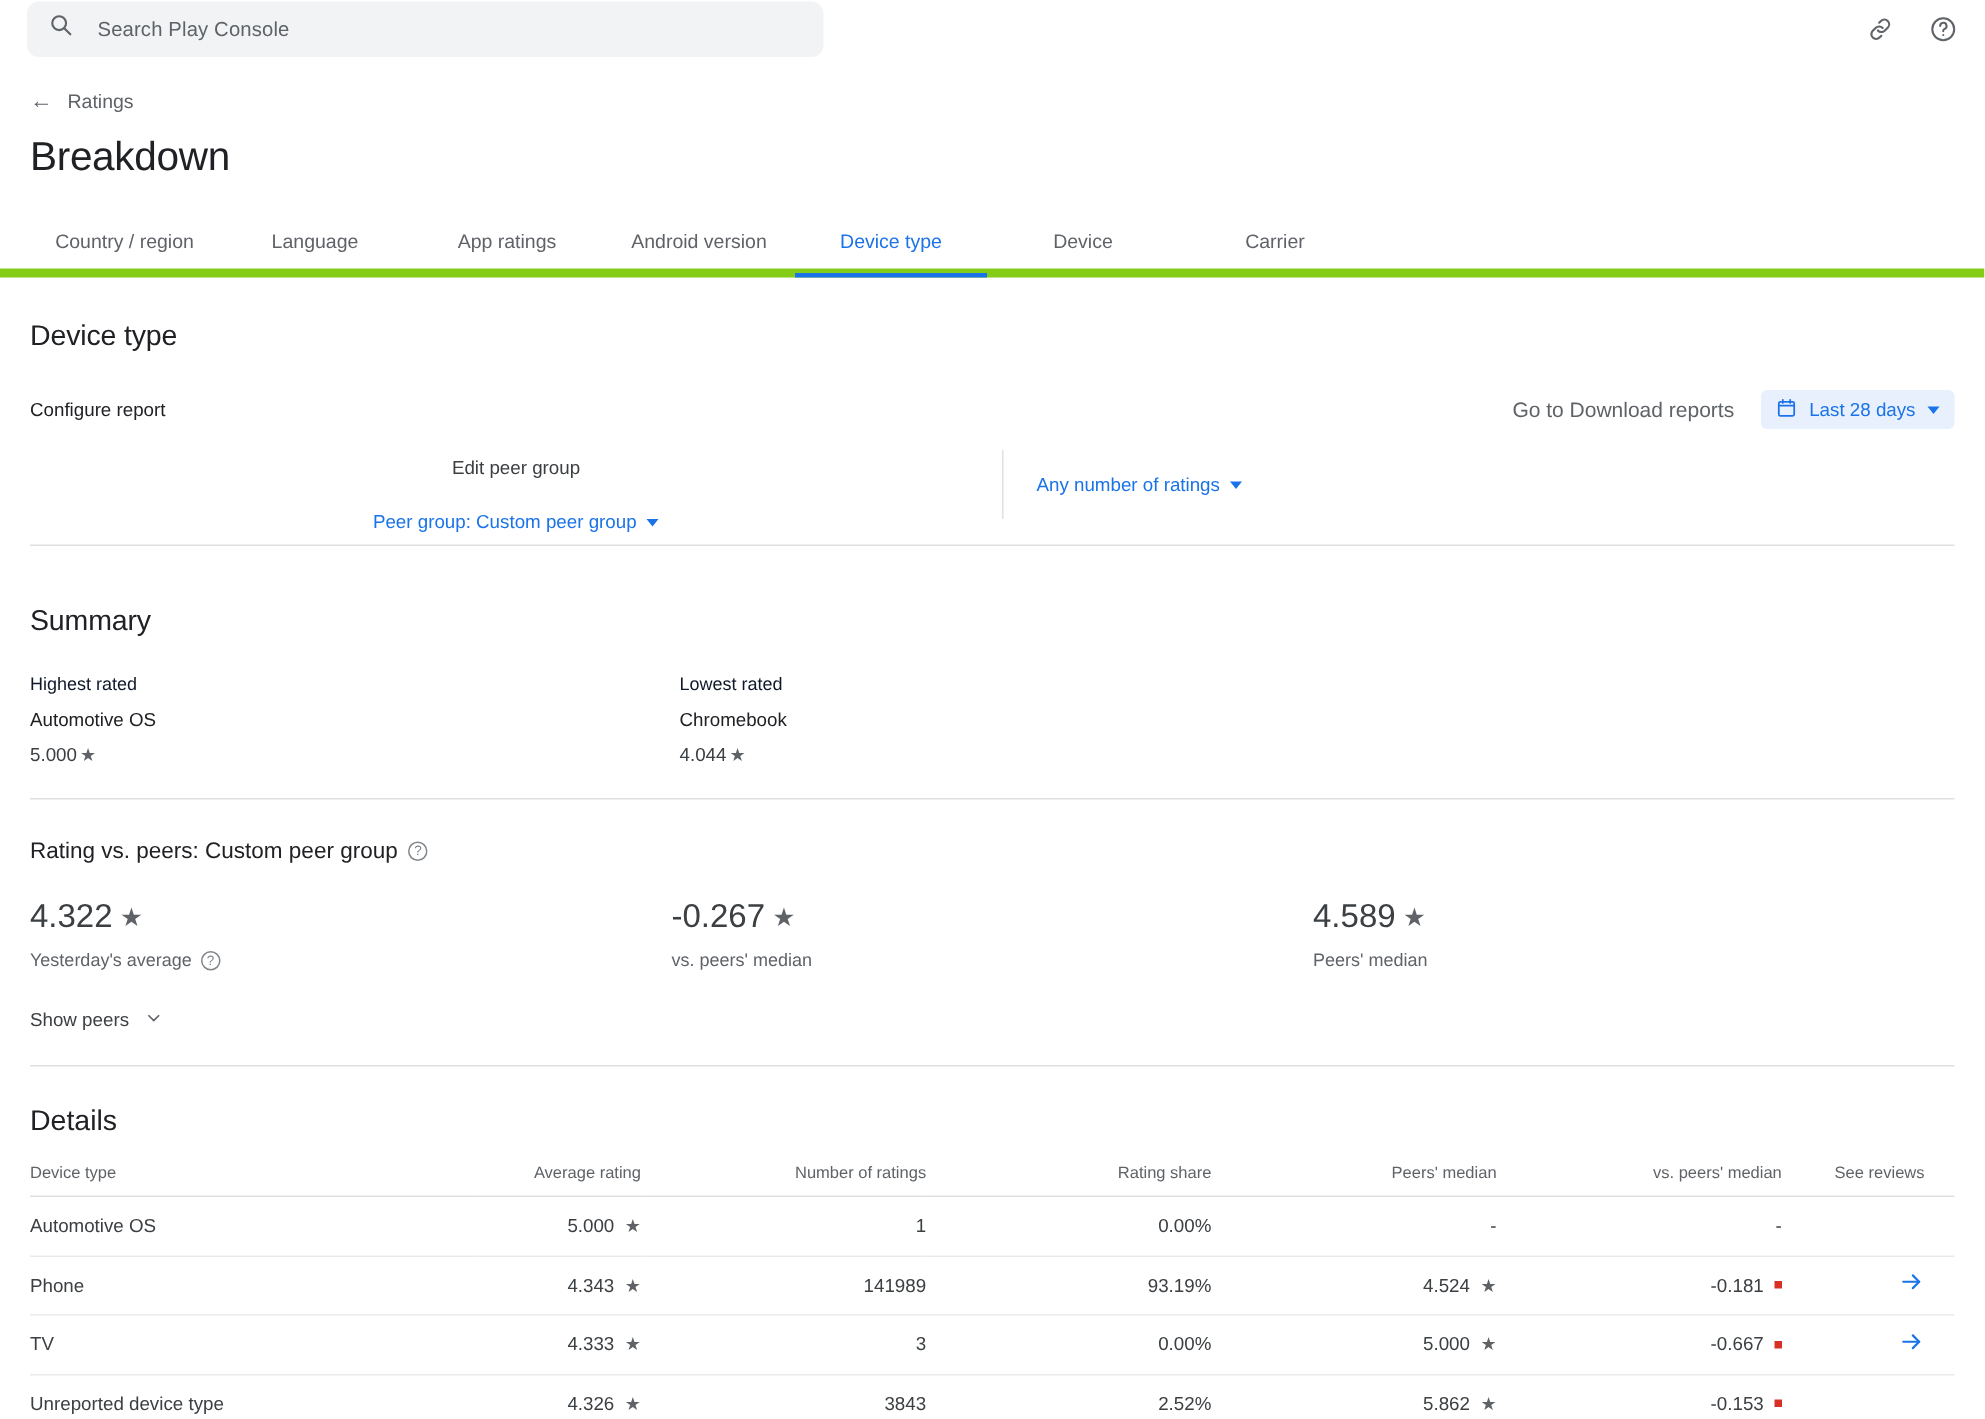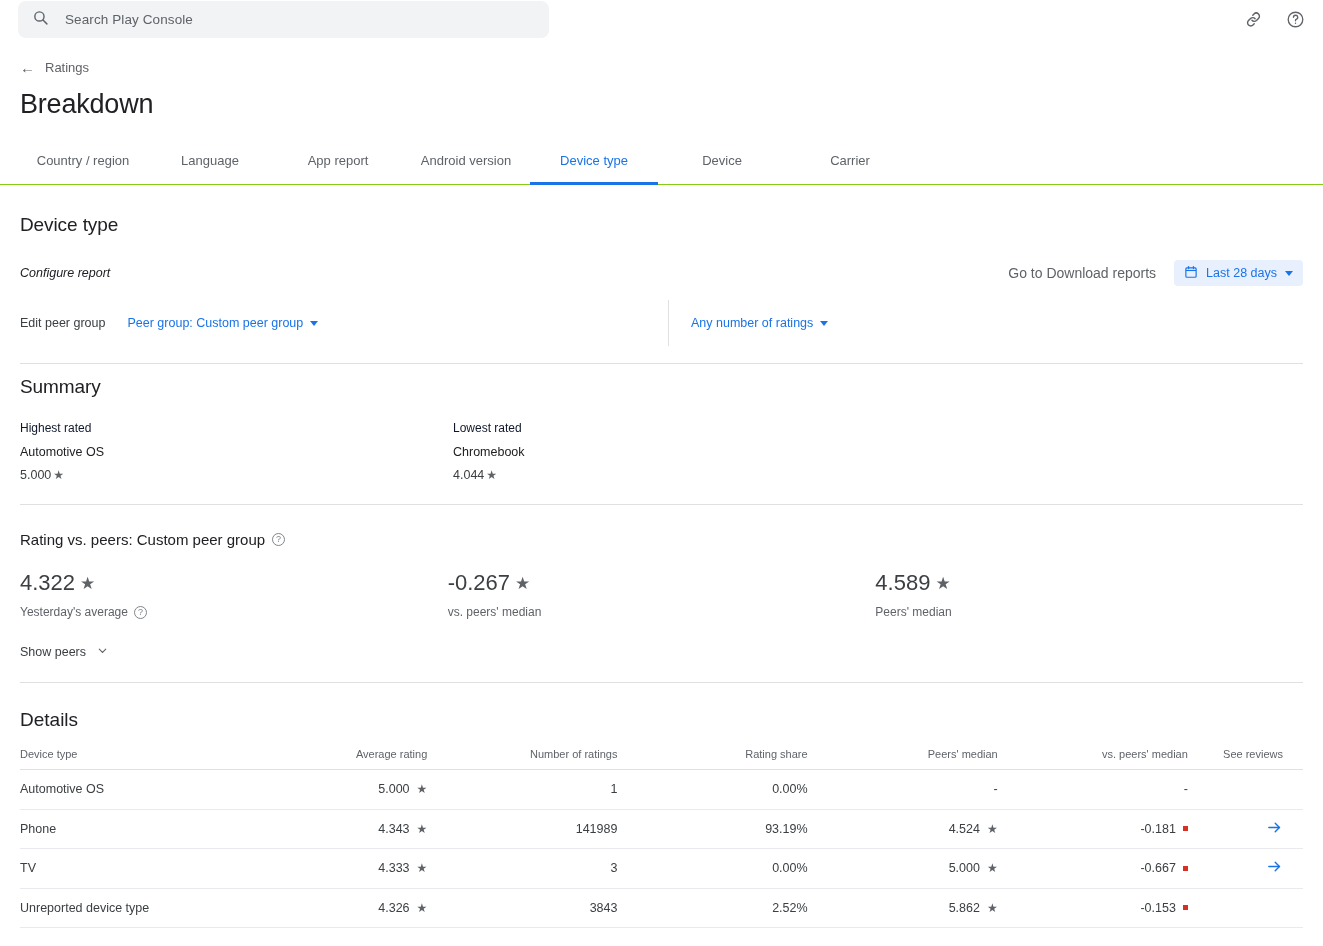--- a/index.html
+++ b/index.html
@@ -57,21 +57,21 @@
     font-weight: 400;
     letter-spacing: -.2px;
     margin-top: 14px;
     color: #202124;
   }
 
   
   .tabs {
     margin-top: 26px;
     height: 39px;
-    border-bottom: 1px solid #84cc16;
+    border-bottom: 6px solid #84cc16;
     display: flex;
     padding-left: 20px;
     position: relative;
   }
   .tab {
     font-size: 13px;
     color: #5f6368;
     cursor: pointer;
     height: 39px;
     display: flex;
@@ -100,21 +100,21 @@
     margin-top: 29px;
     letter-spacing: -.1px;
   }
 
   .configure-row {
     margin-top: 24px;
     display: flex;
     align-items: center;
     justify-content: space-between;
   }
-  .configure-label { font-size: 12.5px; color: #202124; font-style: italic; }
+  .configure-label { font-size: 12.5px; color: #202124; }
   .configure-right { display: flex; align-items: center; gap: 18px; }
   .dl-link { font-size: 14px; color: #5f6368; cursor: pointer; }
   .date-chip {
     background: #e8f0fe;
     color: #1a73e8;
     border-radius: 4px;
     height: 26px;
     display: flex;
     align-items: center;
     gap: 8px;
@@ -130,20 +130,21 @@
     display: flex;
     height: 36px;
     align-items: center;
   }
   .filter-cell-left {
     width: 648px;
     display: flex;
     align-items: center;
     gap: 22px;
     height: 36px;
+    flex-direction: column;
   }
   .filter-divider { width: 1px; background: #e0e0e0; height: 46px; margin-right: 22px; }
   .filter-static { font-size: 12.5px; color: #3c4043; }
   .filter-link {
     font-size: 12.5px; color: #1a73e8; cursor: pointer;
     display: flex; align-items: center; gap: 7px;
   }
 
   .hr {
     height: 1px; background: #e0e0e0;
@@ -271,21 +272,21 @@
   <div class="backlink">
     <span class="arrow">←</span>
     <span>Ratings</span>
   </div>
   <h1 class="title">Breakdown</h1>
 </div>
 
 <div class="tabs">
   <div class="tab" style="width:126px">Country / region</div>
   <div class="tab" style="width:128px">Language</div>
-  <div class="tab" style="width:128px">App report</div>
+  <div class="tab" style="width:128px">App ratings</div>
   <div class="tab" style="width:128px">Android version</div>
   <div class="tab active" style="width:128px">Device type</div>
   <div class="tab" style="width:128px">Device</div>
   <div class="tab" style="width:128px">Carrier</div>
 </div>
 
 <div class="content">
 
   <h2 class="sect">Device type</h2>
 
@@ -318,21 +319,21 @@
     </div>
     <div class="filter-divider"></div>
     <span class="filter-link">
       <span>Any number of ratings</span>
       <span class="caret"></span>
     </span>
   </div>
 
   <div class="hr"></div>
 
-  <h2 class="sect" style="margin-top:12px">Summary</h2>
+  <h2 class="sect" style="margin-top:40px">Summary</h2>
 
   <div class="summary-grid">
     <div class="summary-col">
       <div class="sm-label">Highest rated</div>
       <div class="sm-name">Automotive OS</div>
       <div class="sm-val">
         <span>5.000</span>
         <span class="star">★</span>
       </div>
     </div>

